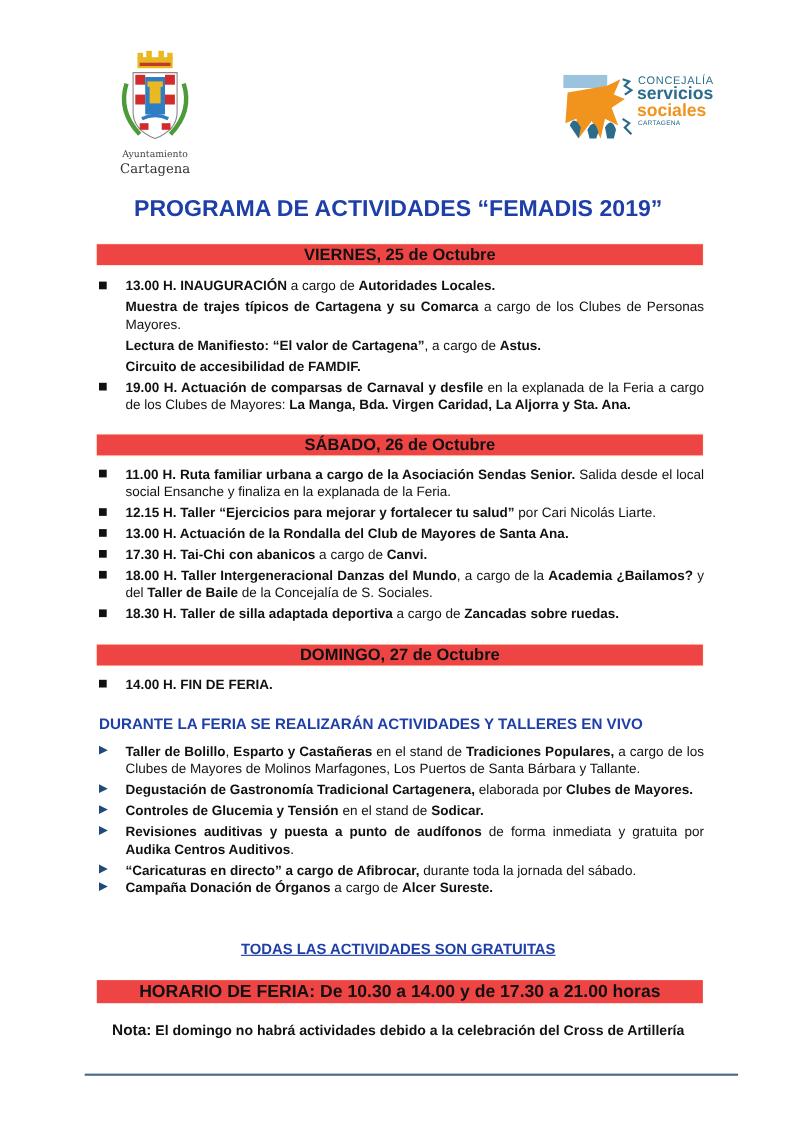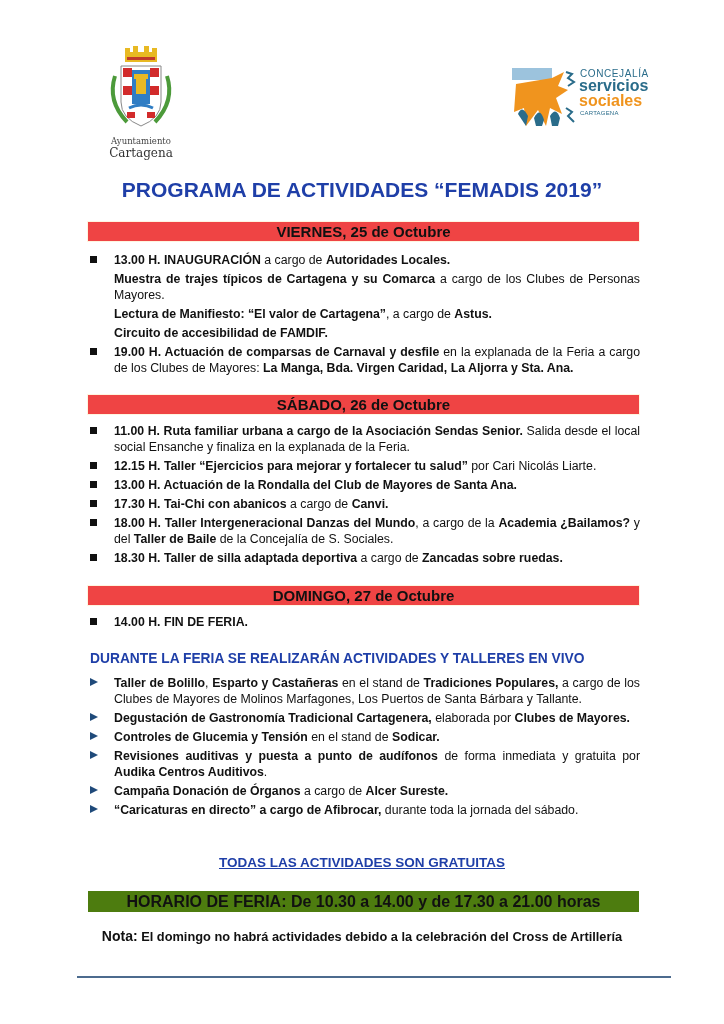--- a/index.html
+++ b/index.html
@@ -26,21 +26,21 @@
   .list { left: 88px; width: 552px; font-size: 12.3px; line-height: 16px; }
   .item { position: relative; padding-left: 26px; text-align: justify; }
   .item .bullet { position: absolute; left: 2px; top: 4px; width: 7px; height: 7px; background: #111; }
   .item .tri { position: absolute; left: 2px; top: 3px; width: 0; height: 0;
                border-top: 4.5px solid transparent; border-bottom: 4.5px solid transparent; border-left: 8px solid #1f4a7a; }
   .sub { padding-left: 26px; text-align: justify; }
   b { font-weight: bold; }
 
   .section-heading { left: 90px; width: 600px; top: 651px; font-size: 13.8px; font-weight: bold; color: #1f3fa8; }
   .free { left: 0; width: 724px; top: 855px; text-align: center; font-size: 13.5px; font-weight: bold; color: #1f3fa8; text-decoration: underline; }
-  .hours { left: 88px; width: 551px; top: 891px; height: 21px; background: #4d7c0f; text-align: center;
+  .hours { left: 88px; width: 551px; top: 891px; height: 21px; background: #ef4444; text-align: center;
            font-weight: bold; font-size: 16px; line-height: 21px; color: #111; }
   .note { left: 0; width: 724px; top: 928px; text-align: center; font-size: 12.8px; font-weight: bold; color: #111; }
   .note .nl { font-size: 14px; }
   .rule { left: 77px; width: 594px; top: 976px; height: 0; border-top: 2px solid #4c6b8e; }
 </style>
 </head>
 <body>
 
 <div class="abs logo-left">
   <svg width="76" height="88" viewBox="0 0 76 88">
@@ -157,27 +157,27 @@
     <span><b>Degustación de Gastronomía Tradicional Cartagenera,</b><span> elaborada por </span><b>Clubes de Mayores.</b></span>
   </div>
   <div class="item" style="margin-bottom:3px;">
     <span class="tri"></span>
     <span><b>Controles de Glucemia y Tensión</b><span> en el stand de </span><b>Sodicar.</b></span>
   </div>
   <div class="item" style="margin-bottom:3px;">
     <span class="tri"></span>
     <span><b>Revisiones auditivas y puesta a punto de audífonos</b><span> de forma inmediata y gratuita por </span><b>Audika Centros Auditivos</b><span>.</span></span>
   </div>
+  <div class="item">
+    <span class="tri"></span>
+    <span><b>“Caricaturas en directo” a cargo de Afibrocar,</b><span> durante toda la jornada del sábado.</span></span>
+  </div>
   <div class="item" style="margin-bottom:3px;">
     <span class="tri"></span>
     <span><b>Campaña Donación de Órganos</b><span> a cargo de </span><b>Alcer Sureste.</b></span>
-  </div>
-  <div class="item">
-    <span class="tri"></span>
-    <span><b>“Caricaturas en directo” a cargo de Afibrocar,</b><span> durante toda la jornada del sábado.</span></span>
   </div>
 </div>
 
 <div class="abs free">TODAS LAS ACTIVIDADES SON GRATUITAS</div>
 <div class="abs hours">HORARIO DE FERIA: De 10.30 a 14.00  y  de 17.30 a 21.00 horas</div>
 <div class="abs note">
   <span class="nl">Nota:</span><span> El domingo no habrá actividades debido a la celebración del Cross de Artillería</span>
 </div>
 <div class="abs rule"></div>
 

